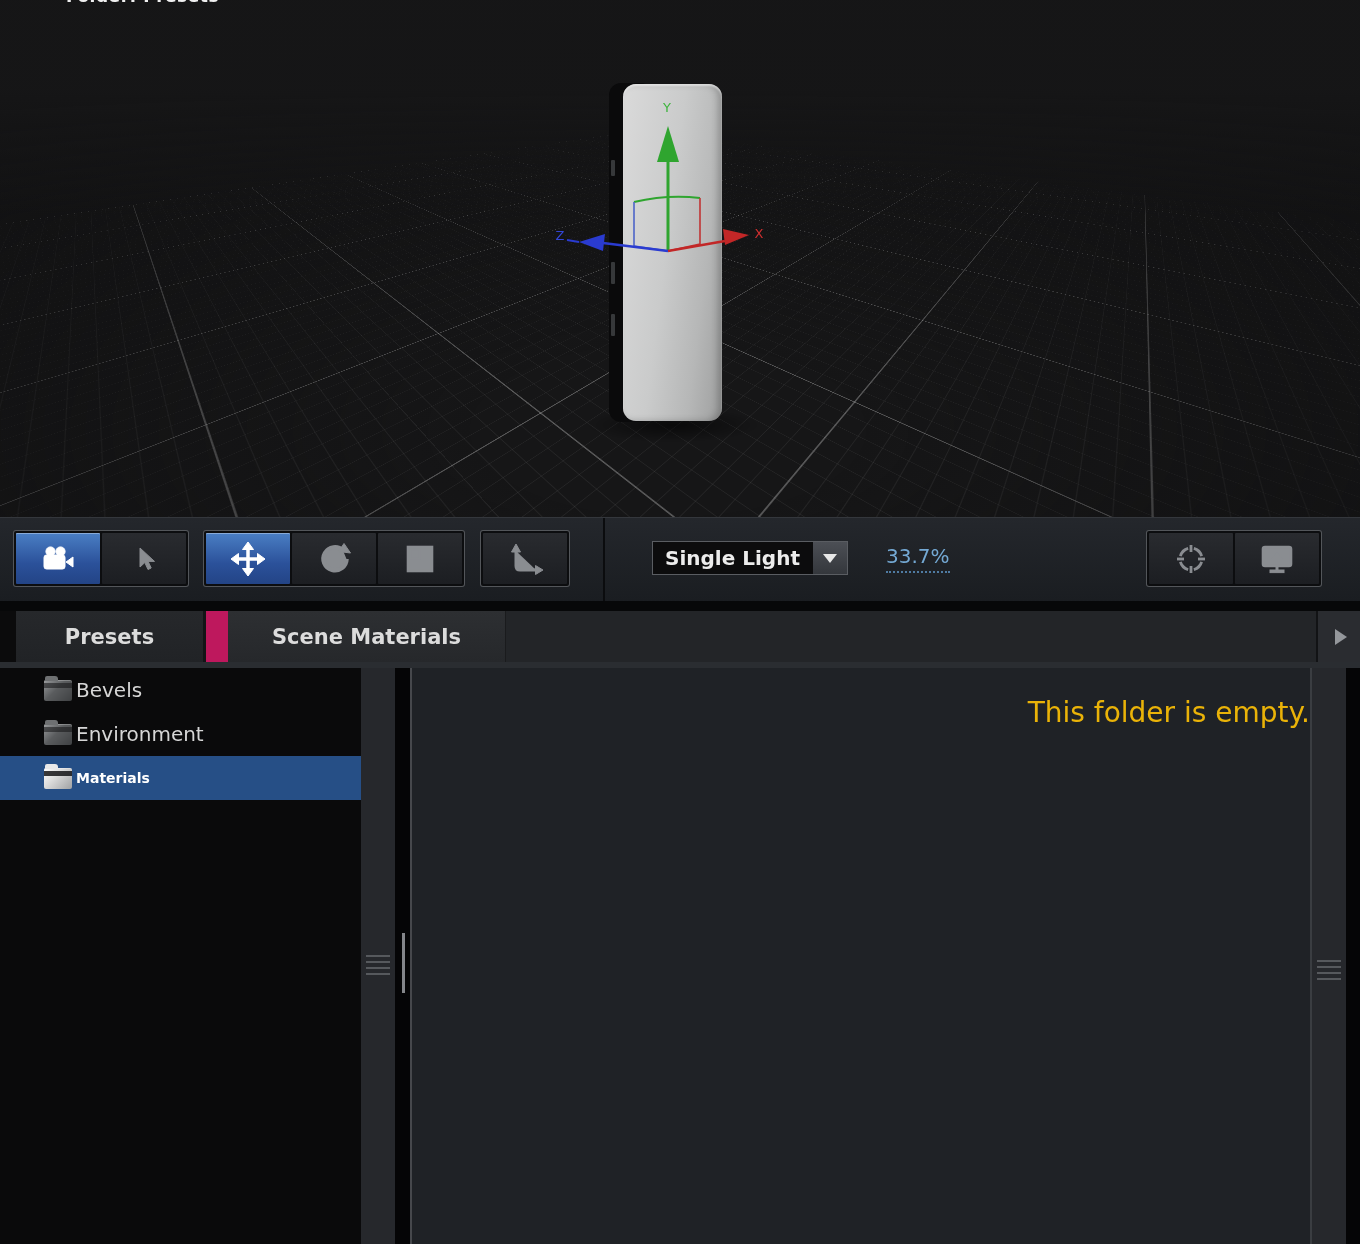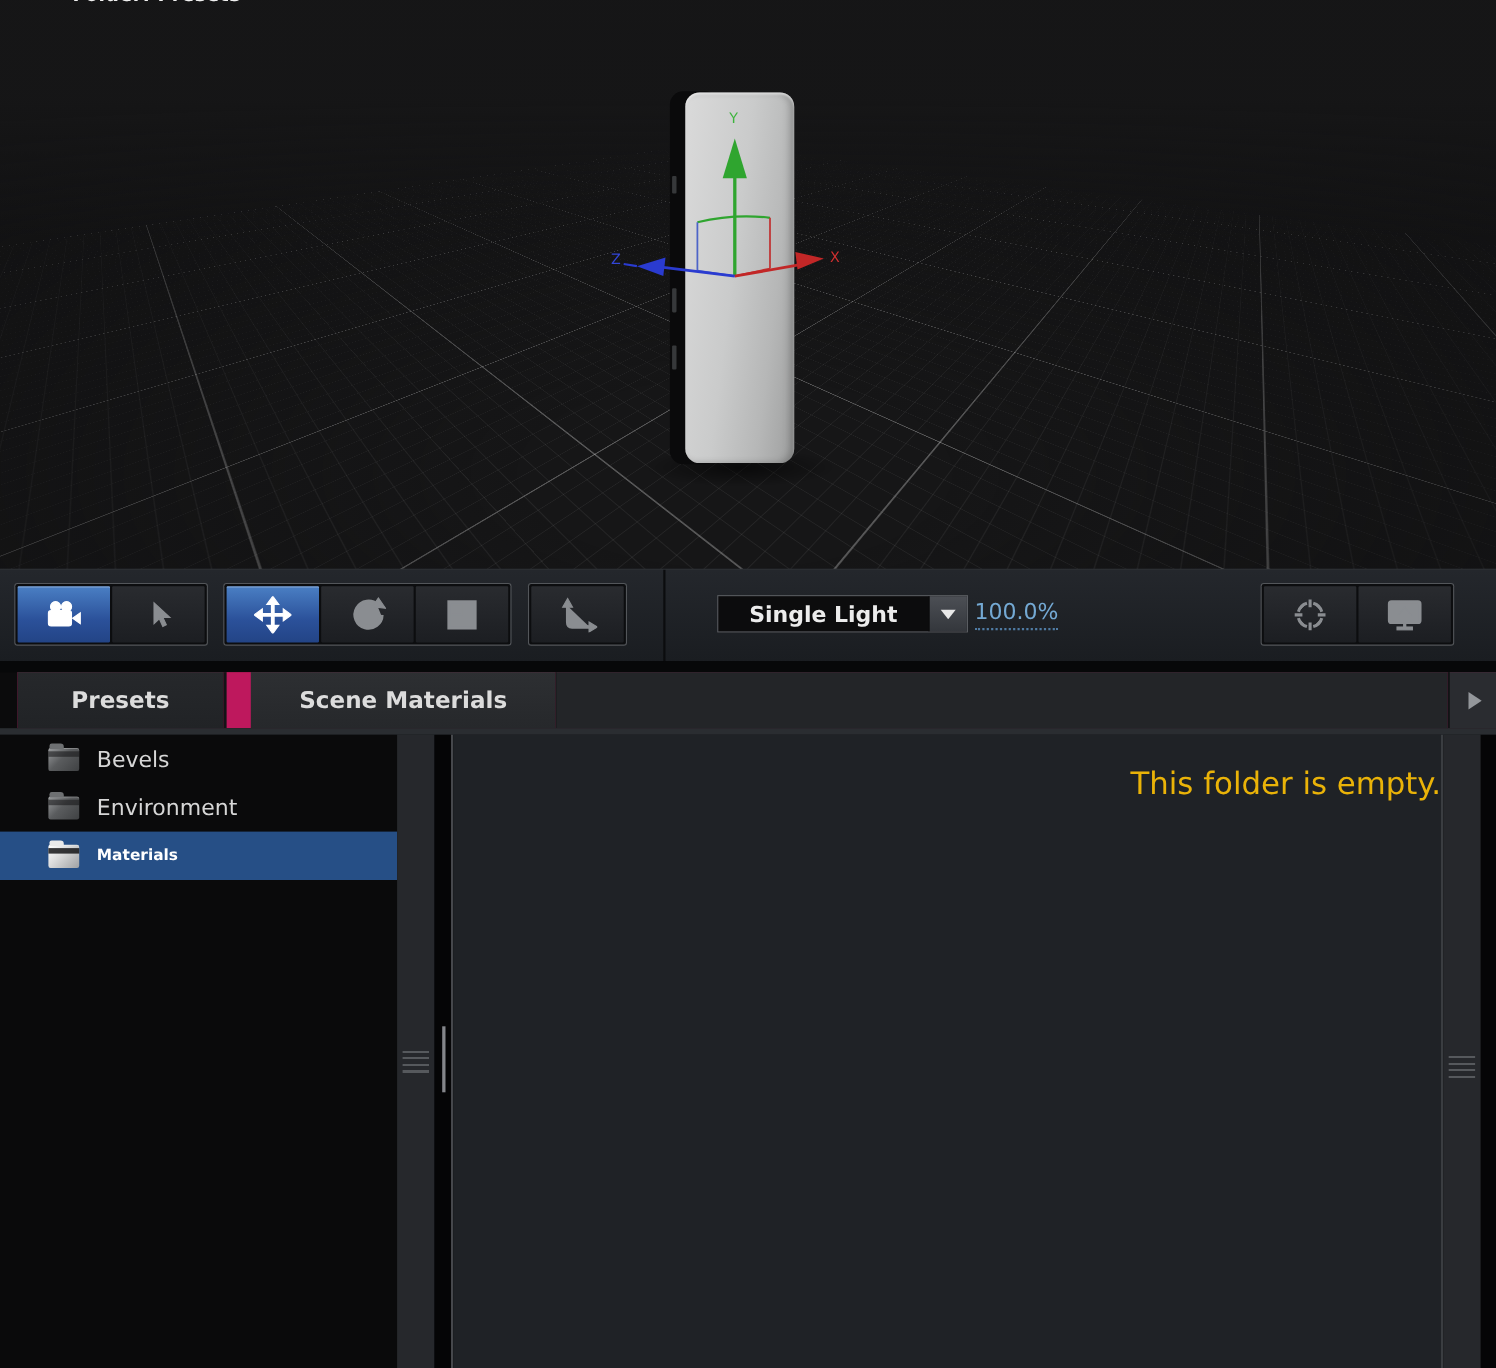--- a/index.html
+++ b/index.html
@@ -37,21 +37,21 @@
   .toolbar { position:absolute; left:0; top:517px; width:1360px; height:84px;
     background:linear-gradient(#24272c,#1a1d21); border-top:1px solid #34373c; }
   .tgroup { position:absolute; top:13px; display:flex; gap:2px; padding:2px; background:#0c0d0f; box-shadow:0 0 0 1px #53565a; border-radius:2px; }
   .tbtn { width:84px; height:51px; display:flex; align-items:center; justify-content:center;
     background:linear-gradient(#292b2f,#1c1e22); border-radius:1px; }
   .tbtn.active { background:linear-gradient(#4a7fc4,#2b519a 60%,#234486); box-shadow:inset 0 1px 0 rgba(255,255,255,.35); }
   .tbtn svg { display:block; }
   .ic { fill:#8a8d91; stroke:#8a8d91; }
   .tbtn.active .ic { fill:#ffffff; stroke:#ffffff; }
   .vsep { position:absolute; left:603px; top:0; height:84px; width:2px; background:#0b0c0e; }
-  .dropdown { position:absolute; left:652px; top:23px; width:228px; height:34px; display:flex;
+  .dropdown { position:absolute; left:652px; top:23px; width:196px; height:34px; display:flex;
     background:#0c0c0d; border:1px solid #5a5d62; }
   .dropdown-label { flex:1; display:flex; align-items:center; justify-content:center;
     font-size:20px; font-weight:bold; color:#ececec; }
   .dropdown-arrow { width:35px; display:flex; align-items:center; justify-content:center;
     background:linear-gradient(#4c4f55,#34373c); border-left:1px solid #0c0c0d; }
   .zoom-value { position:absolute; left:886px; top:26px; font-size:20px; color:#74a9d4;
     border-bottom:2px dotted #4f7ba3; padding-bottom:3px; cursor:ew-resize; }
   .black-divider { position:absolute; left:0; top:601px; width:1360px; height:10px; background:#070809; }
 
   
@@ -61,21 +61,21 @@
   .tab-gap { width:3px; background:#131416; }
   .tab-scene { width:277px; background:linear-gradient(#2d2f32,#26282b);margin-left:22px; }
   .tab-spacer { flex:1; background:#232528; border-left:1px solid #1a1b1d; }
   .expand-btn { width:48px; background:#2a2c30; border-left:2px solid #121315; display:flex; align-items:center; justify-content:center; }
   .tab-edge { width:12px; background:#050506; }
   .strip { position:absolute; left:0; top:662px; width:1360px; height:6px; background:#2a2d31; }
 
   
   .lower { position:absolute; left:0; top:668px; width:1360px; bottom:0; display:flex; }
   .folders { width:361px; background:#0a0a0b; }
-  .frow { height:44px; display:flex; align-items:center; padding-left:44px; gap:16px; font-size:20px; color:#d6d6d6; }
+  .frow { height:44px; display:flex; align-items:center; padding-left:44px; gap:4px; font-size:20px; color:#d6d6d6; }
   .frow.selected { background:#264f86; color:#ffffff; font-weight:bold; font-size:14px; }
   .folder { width:28px; height:21px; border-radius:2px; position:relative; flex:0 0 auto;
     background:linear-gradient(135deg,#9a9c9e 0%,#5a5c5e 45%,#3f4143 100%);
     box-shadow:inset 0 1px 0 rgba(255,255,255,.25); }
   .folder::before { content:""; position:absolute; top:-4px; left:1px; width:13px; height:5px;
     background:#6e7072; border-radius:2px 3px 0 0; }
   .folder::after { content:""; position:absolute; top:3px; left:0; right:0; height:5px; background:rgba(18,18,20,.55); }
   .selected .folder { background:linear-gradient(135deg,#ffffff 0%,#dddddd 40%,#9fa1a3 100%); }
   .selected .folder::before { background:#e9e9e9; }
   .selected .folder::after { background:rgba(8,8,10,.8); }
@@ -194,21 +194,21 @@
 
     <div class="dropdown">
       <span class="dropdown-label">Single Light</span>
       <span class="dropdown-arrow">
         <svg width="14" height="9" viewBox="0 0 14 9">
             <polygon points="0,0 14,0 7,9" fill="#e8e8e8"></polygon>
           </svg>
       </span>
     </div>
 
-    <span class="zoom-value">100.0%</span>
+    <span class="zoom-value">33.7%</span>
 
     <div class="tgroup" style="left:1147px;">
       <div class="tbtn">
         <svg width="32" height="32" viewBox="0 0 32 32">
           <g class="ic" fill="none" stroke-width="2.8">
             <path d="M 26.6,18.85 A 11,11 0 0 1 18.85,26.6"></path>
             <path d="M 13.15,26.6 A 11,11 0 0 1 5.4,18.85"></path>
             <path d="M 5.4,13.15 A 11,11 0 0 1 13.15,5.4"></path>
             <path d="M 18.85,5.4 A 11,11 0 0 1 26.6,13.15"></path>
             <line x1="16" y1="2" x2="16" y2="9"></line>

